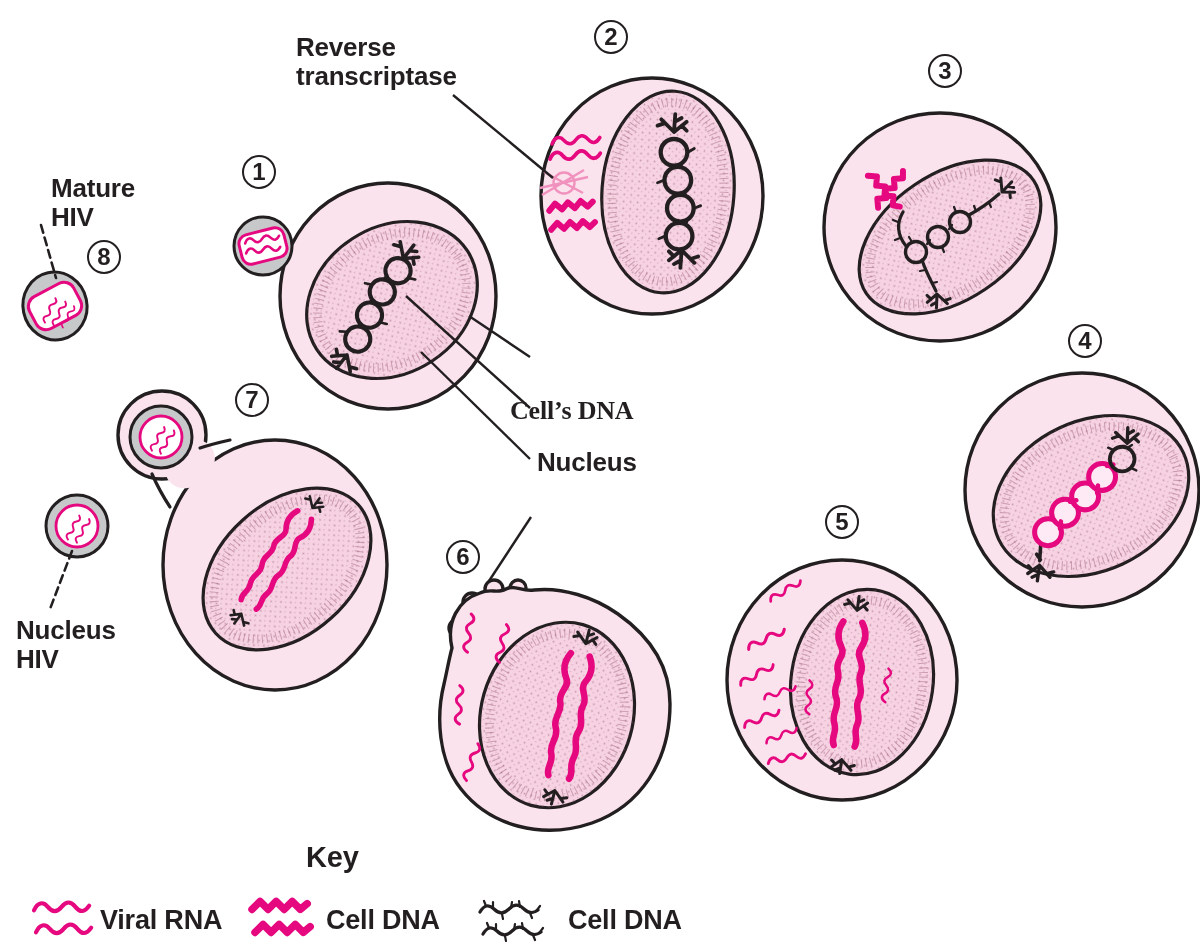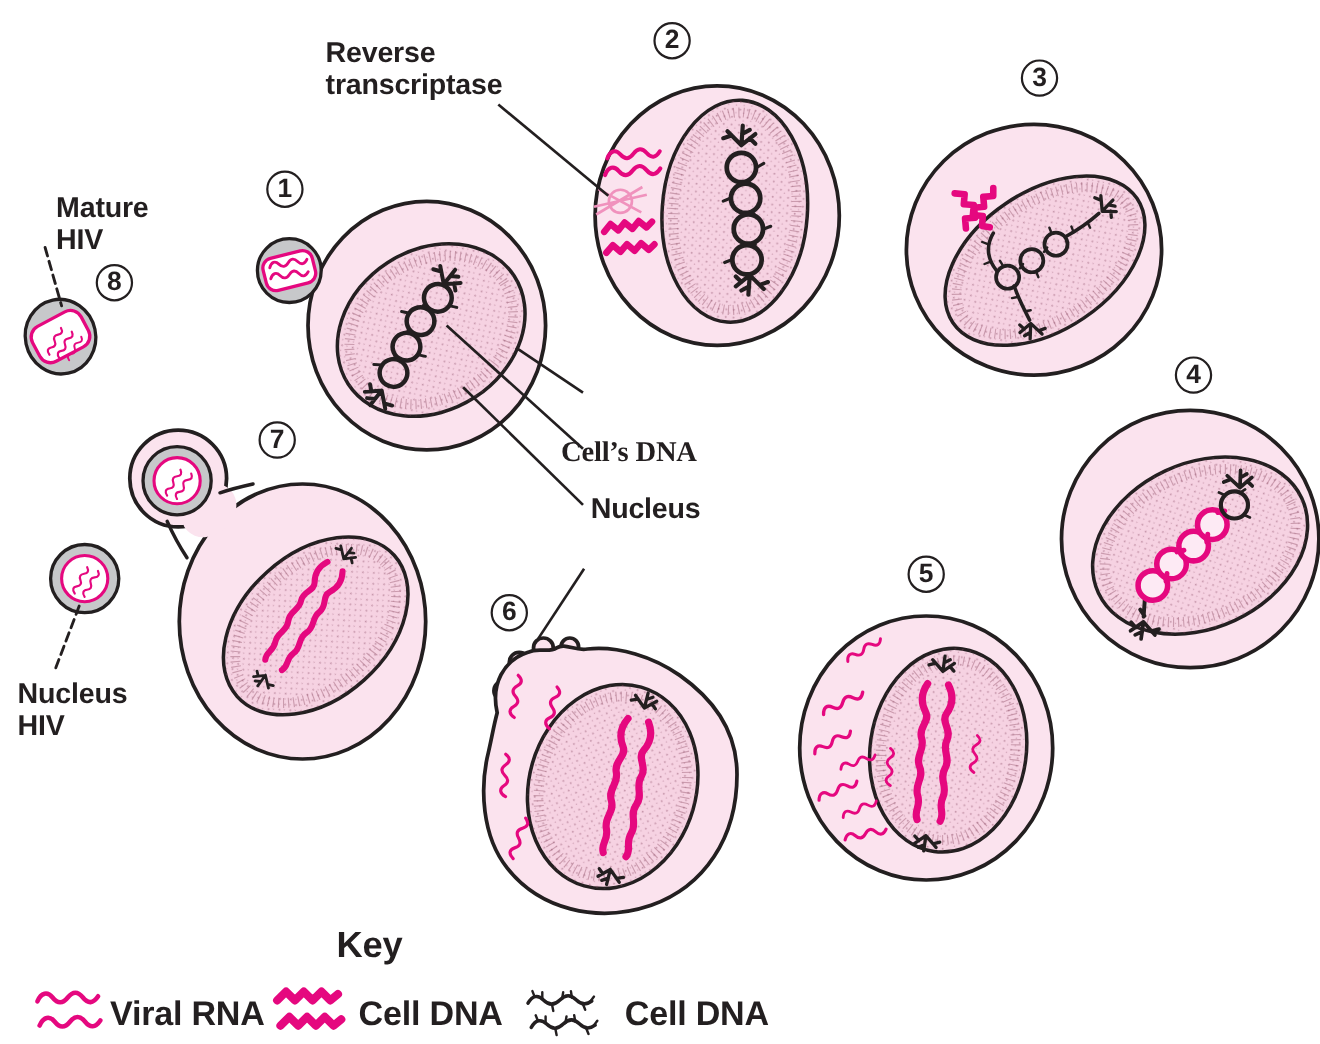--- a/index.html
+++ b/index.html
@@ -1,22 +1,22 @@
 <!DOCTYPE html>
 <html><head>
 <meta charset="utf-8">
 <style>
   html,body{margin:0;padding:0;background:#fff;}
   #stage{position:relative;width:1200px;height:949px;background:#fff;overflow:hidden;
          font-family:"Liberation Sans",sans-serif;color:#231f20;}
   #art{position:absolute;left:0;top:0;}
   .lbl{position:absolute;font-size:26px;line-height:1.12;font-weight:600;
        letter-spacing:-0.2px;white-space:pre-line;color:#231f20;}
-  .keylbl{font-size:31px;}
-  .keytitle{font-size:33px;}
+  .keylbl{font-size:27px;}
+  .keytitle{font-size:29px;}
   .stepnum{position:absolute;width:34px;height:34px;border:2.5px solid #231f20;border-radius:50%;
            background:#fff;display:flex;align-items:center;justify-content:center;
            font-size:24px;font-weight:600;box-sizing:border-box;}
   
   .cyt{fill:#fbe3ee;stroke:#231f20;stroke-width:3.4;}
   .nuc{fill:#f6d2e2;stroke:#231f20;stroke-width:3.2;}
   .nucdots{fill:url(#stip);stroke:none;}
   .nucring{fill:none;stroke:#97596f;stroke-width:9;stroke-dasharray:1 3.6;opacity:.45;}
   .env{fill:#c7c8ca;stroke:#231f20;stroke-width:3;}
   .capsid{fill:#fff;stroke:#e5087f;stroke-width:3;}

